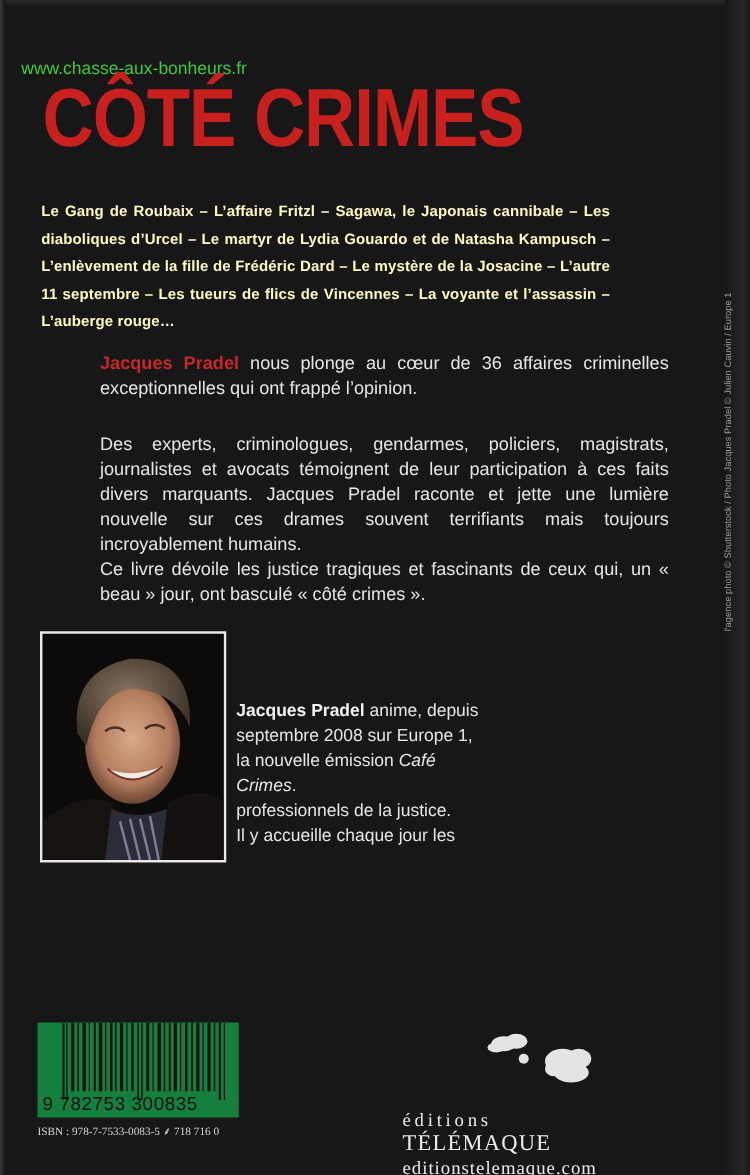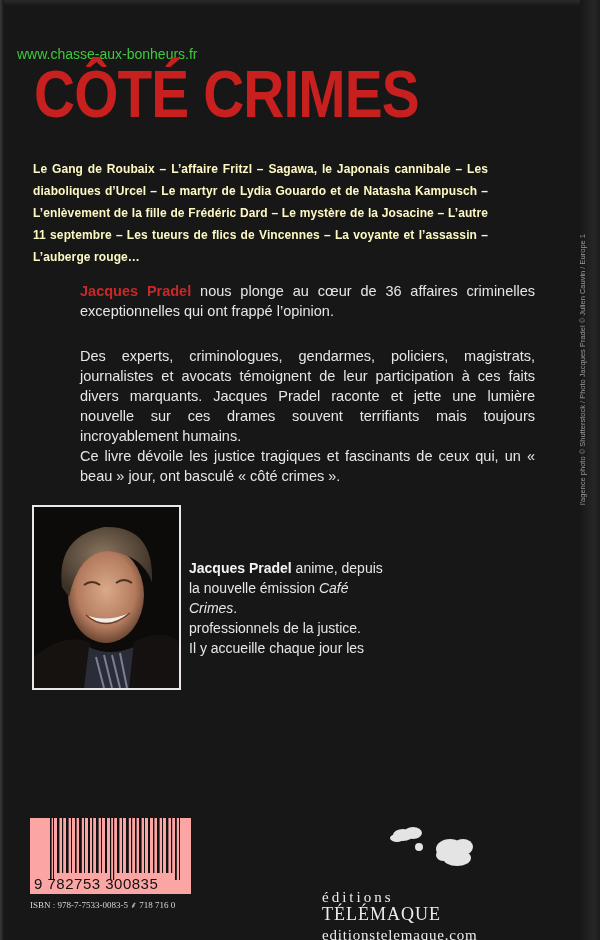--- a/index.html
+++ b/index.html
@@ -71,21 +71,21 @@
     }
     .bio b { font-weight: bold; color: #f2f2f2; }
     .bio i { font-style: italic; }
     .price {
       position: absolute; left: 85px; top: 790px;
       font-family: "Liberation Serif", serif; font-weight: bold;
       font-size: 17px; color: #f0f0f0; margin-top: 38px;
     }
     .barcode {
       position: absolute; left: 30px; top: 818px; width: 161px; height: 76px;
-      background: #fca5a5;
+      background: #15803d;
     }
     .barcode .bars { position: absolute; left: 18px; top: 0; height: 62px; width: 140px; }
     .barcode .digits {
       position: absolute; left: 4px; top: 57px; width: 156px;
       font-family: "Liberation Sans", sans-serif; font-size: 15px; color: #111;
       letter-spacing: 0.5px; white-space: nowrap;
     }
     .isbn {
       position: absolute; left: 30px; top: 898px;
       font-family: "Liberation Serif", serif; font-size: 9px; color: #d8d8d8;
@@ -143,20 +143,21 @@
     <path d="M28 80 Q22 30 70 20 Q120 18 118 75 Q108 48 75 44 Q45 44 35 90 Z" fill="url(#hair)"></path>
     <path d="M50 78 Q58 72 66 78" stroke="#4a3020" stroke-width="2" fill="none"></path>
     <path d="M82 76 Q90 70 98 76" stroke="#4a3020" stroke-width="2" fill="none"></path>
     <path d="M52 108 Q72 126 96 106 Q72 116 52 108 Z" fill="#f1ece6"></path>
     <path d="M52 108 Q72 126 96 106" stroke="#6a3a2a" stroke-width="1.5" fill="none"></path>
   </svg>
 </div>
 
 <div class="bio">
   <div><b>Jacques Pradel</b><span> anime, depuis</span></div>
+  <div>septembre 2008 sur Europe 1,</div>
   <div><span>la nouvelle émission </span><i>Café Crimes</i><span>.</span></div>
   <div>professionnels de la justice.</div>
   <div>Il y accueille chaque jour les</div>
 </div>
 
 <div class="price">19,90 €</div>
 
 <div class="barcode">
   <svg class="bars" viewBox="0 0 140 62" preserveAspectRatio="none">
     <g fill="#111">

